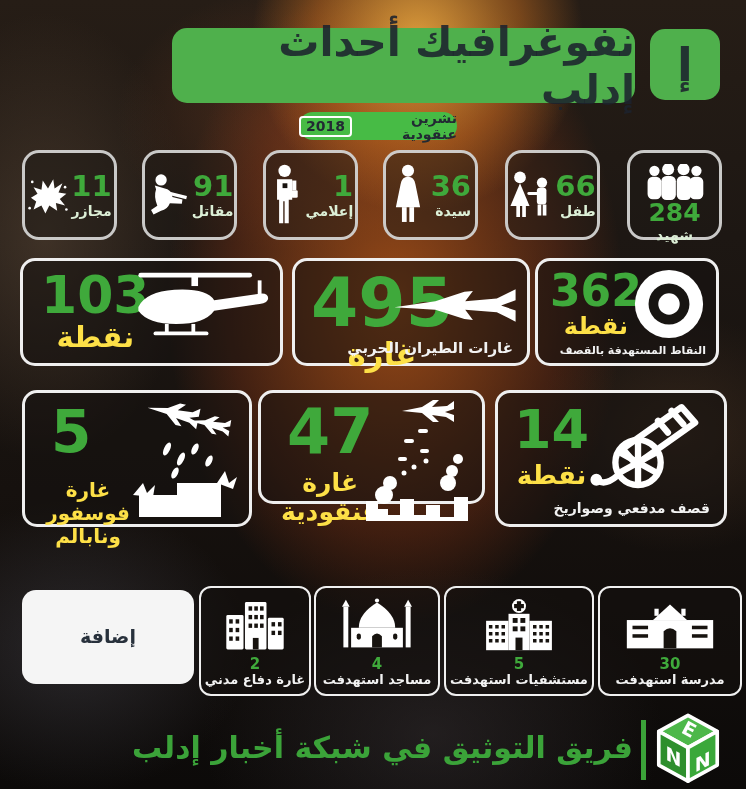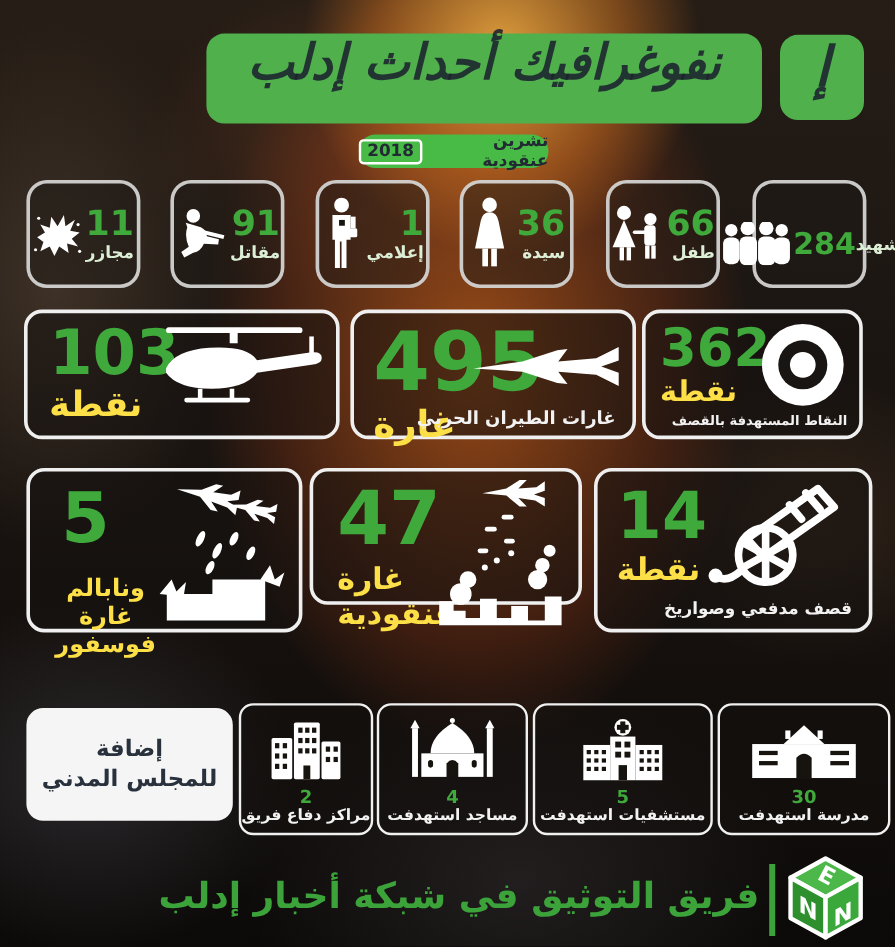--- a/index.html
+++ b/index.html
@@ -16,50 +16,50 @@
       radial-gradient(260px 190px at 40% 15%, rgba(118,62,34,.5), rgba(0,0,0,0) 70%),
       radial-gradient(210px 320px at 6% 30%, rgba(96,76,58,.5), rgba(0,0,0,0) 70%),
       radial-gradient(250px 210px at 10% 82%, rgba(76,76,86,.42), rgba(0,0,0,0) 70%),
       radial-gradient(320px 230px at 58% 93%, rgba(64,58,62,.4), rgba(0,0,0,0) 72%),
       radial-gradient(210px 170px at 91% 55%, rgba(92,64,42,.38), rgba(0,0,0,0) 70%),
       linear-gradient(180deg,#261d16 0%,#1d1713 30%,#16110e 62%,#0c0a09 100%);
   }
   
   .title-main,.title-accent{
     position:absolute;background:#4fb04c;border-radius:15px;
-    display:flex;justify-content:center;
-    color:rgba(28,34,46,.88);font-weight:bold;font-style:italic;
+    display:flex;align-items:center;justify-content:center;
+    color:rgba(28,34,46,.88);font-weight:bold;
   }
   .title-main{left:172px;top:28px;width:463px;height:75px;font-size:41px;}
   .title-accent{left:650px;top:29px;width:70px;height:71px;font-size:46px;}
   .date-pill{
     position:absolute;left:299px;top:112px;width:158px;height:28px;
     background:#47bb45;border-radius:14px;color:#222a33;
     display:flex;align-items:center;justify-content:center;gap:8px;font-weight:bold;font-size:14px;
   }
   .date-year{border:2px solid #fff;border-radius:4px;padding:0 5px;line-height:17px;}
   
   .stat{
     position:absolute;top:150px;width:95px;height:90px;box-sizing:border-box;
     background:rgba(30,26,22,.5);border:3px solid rgba(216,216,216,.92);border-radius:17px;
     display:flex;align-items:center;justify-content:center;padding:4px;gap:2px;
   }
   .stat-icon{flex:0 0 44%;display:flex;align-items:center;justify-content:center;}
   .stat-txt{flex:1;display:flex;flex-direction:column;align-items:flex-end;}
   .stat-num{color:#3fa93b;font-size:29px;font-weight:bold;line-height:1;}
   .stat-label{color:#dcefd6;font-size:14px;font-weight:bold;margin-top:2px;white-space:nowrap;}
-  .stat-v{gap:0;padding-top:20px;}
+  .stat-v{flex-direction:column;gap:0;padding-top:20px;}
   .stat-v .stat-num{font-size:25px;}
   .stat-v .stat-label{font-size:14px;}
   
   .panel{
     position:absolute;box-sizing:border-box;
     background:rgba(22,19,16,.55);border:3px solid #efefef;border-radius:15px;
   }
-  .p-num{position:absolute;left:14px;top:6px;text-align:left;}
+  .p-num{position:absolute;left:14px;top:6px;text-align:center;}
   .big{color:#3fa93b;font-weight:bold;line-height:1;}
   .unit{color:#fde047;font-weight:bold;line-height:1.15;}
   .p-icon{position:absolute;}
   .p-cap{position:absolute;color:#f2f2f2;font-weight:bold;}
   
   .white-box{
     position:absolute;left:22px;top:590px;width:172px;height:94px;background:#f5f5f5;border-radius:14px;
     display:flex;flex-direction:column;align-items:center;justify-content:center;
     color:#28313c;font-weight:bold;font-size:19px;line-height:1.32;
   }
@@ -238,22 +238,22 @@
       </svg>
     </div>
     <div class="p-cap" dir="rtl" style="right:10px;bottom:6px;font-size:11px">النقاط المستهدفة بالقصف</div>
   </div>
 
   <div class="panel" style="left:22px;top:390px;width:230px;height:137px">
     <div class="p-num" style="left:26px;top:10px">
       <div class="big" style="font-size:58px">5</div>
     </div>
     <div class="p-num" style="left:8px;top:86px;text-align:center;width:110px">
+      <div class="unit" dir="rtl" style="font-size:20px">غارة فوسفور</div>
       <div class="unit" dir="rtl" style="font-size:20px">ونابالم</div>
-      <div class="unit" dir="rtl" style="font-size:20px">غارة فوسفور</div>
     </div>
     <div class="p-icon" style="right:6px;top:6px">
       <svg width="118" height="124" viewBox="0 0 118 124" fill="#fff">
         <defs>
             <path id="pl" d="M2 14 L22 10 L33 3 L39 3 L32 10 L47 9 L54 4 L54 12 L45 15 L54 18 L54 25 L46 20 L32 18 L39 25 L33 25 L22 16 Z"></path>
           </defs>
         <use href="#pl" transform="translate(20,0) rotate(12 27 14)"></use>
         <use href="#pl" transform="translate(62,14) scale(0.8) rotate(10 27 14)"></use>
         <ellipse cx="42" cy="50" rx="3" ry="7" transform="rotate(26 42 50)"></ellipse>
         <ellipse cx="56" cy="60" rx="3" ry="7" transform="rotate(26 56 60)"></ellipse>
@@ -310,21 +310,20 @@
         <line x1="84" y1="59" x2="44" y2="81"></line>
         <path d="M42 84 Q28 96 20 90"></path>
         <circle cx="18" cy="89" r="3" fill="#fff"></circle>
       </svg>
     </div>
     <div class="p-cap" dir="rtl" style="right:14px;bottom:8px;font-size:14px">قصف مدفعي وصواريخ</div>
   </div>
 
   <div class="white-box">
     <div dir="rtl">إضافة</div>
-    <div dir="rtl">للمجلس المدني</div>
   </div>
 
   <div class="bbox" style="left:199px;width:112px">
     <div class="b-icon">
       <svg width="66" height="52" viewBox="0 0 92 72" fill="#fff">
         <rect x="6" y="22" width="24" height="48" rx="2"></rect>
         <rect x="32" y="4" width="30" height="66" rx="2"></rect>
         <rect x="64" y="26" width="22" height="44" rx="2"></rect>
         <g fill="#17130f">
           <rect x="10" y="28" width="5" height="6"></rect>
@@ -344,21 +343,21 @@
             <rect x="53" y="34" width="5" height="6"></rect>
           <rect x="43" y="54" width="8" height="16"></rect>
           <rect x="69" y="32" width="5" height="6"></rect>
             <rect x="78" y="32" width="5" height="6"></rect>
           <rect x="69" y="44" width="5" height="6"></rect>
             <rect x="78" y="44" width="5" height="6"></rect>
         </g>
       </svg>
     </div>
     <div class="b-num">2</div>
-    <div class="b-label" dir="rtl">مراكز دفاع فريق</div>
+    <div class="b-label" dir="rtl">غارة دفاع مدني</div>
   </div>
 
   <div class="bbox" style="left:314px;width:126px">
     <div class="b-icon">
       <svg width="80" height="56" viewBox="0 0 110 80" fill="#fff">
         <rect x="7" y="14" width="7" height="58"></rect>
           <polygon points="5,14 16,14 10.5,4"></polygon>
         <rect x="96" y="14" width="7" height="58"></rect>
           <polygon points="94,14 105,14 99.5,4"></polygon>
         <path d="M55 8 Q29 24 29 44 L81 44 Q81 24 55 8 Z"></path>

